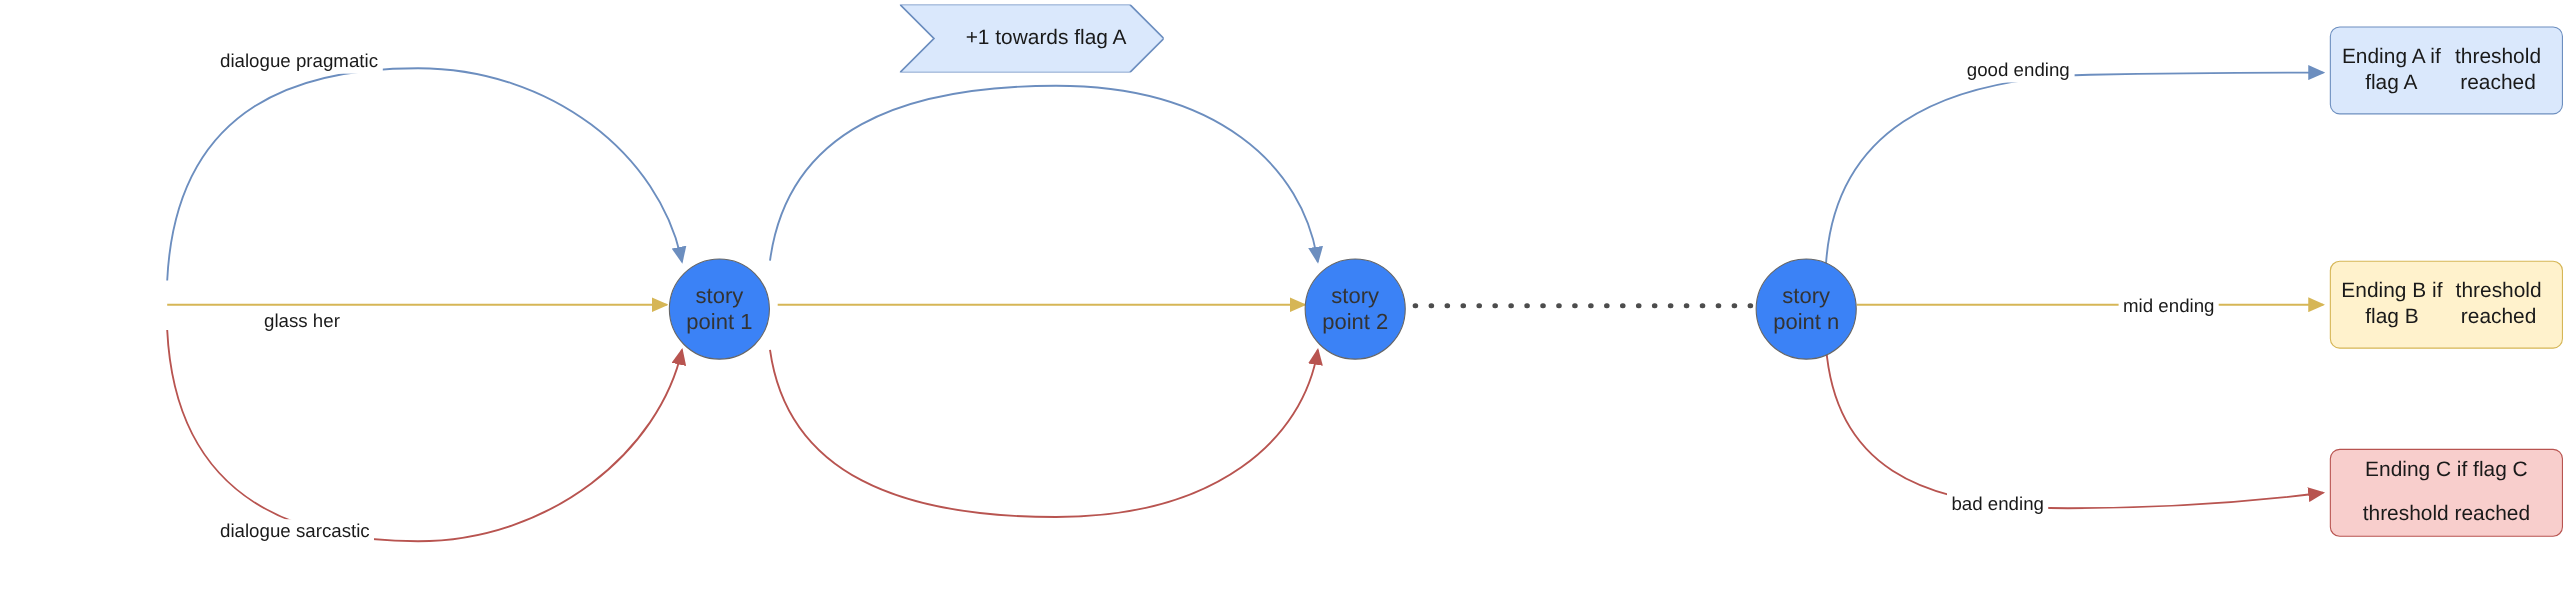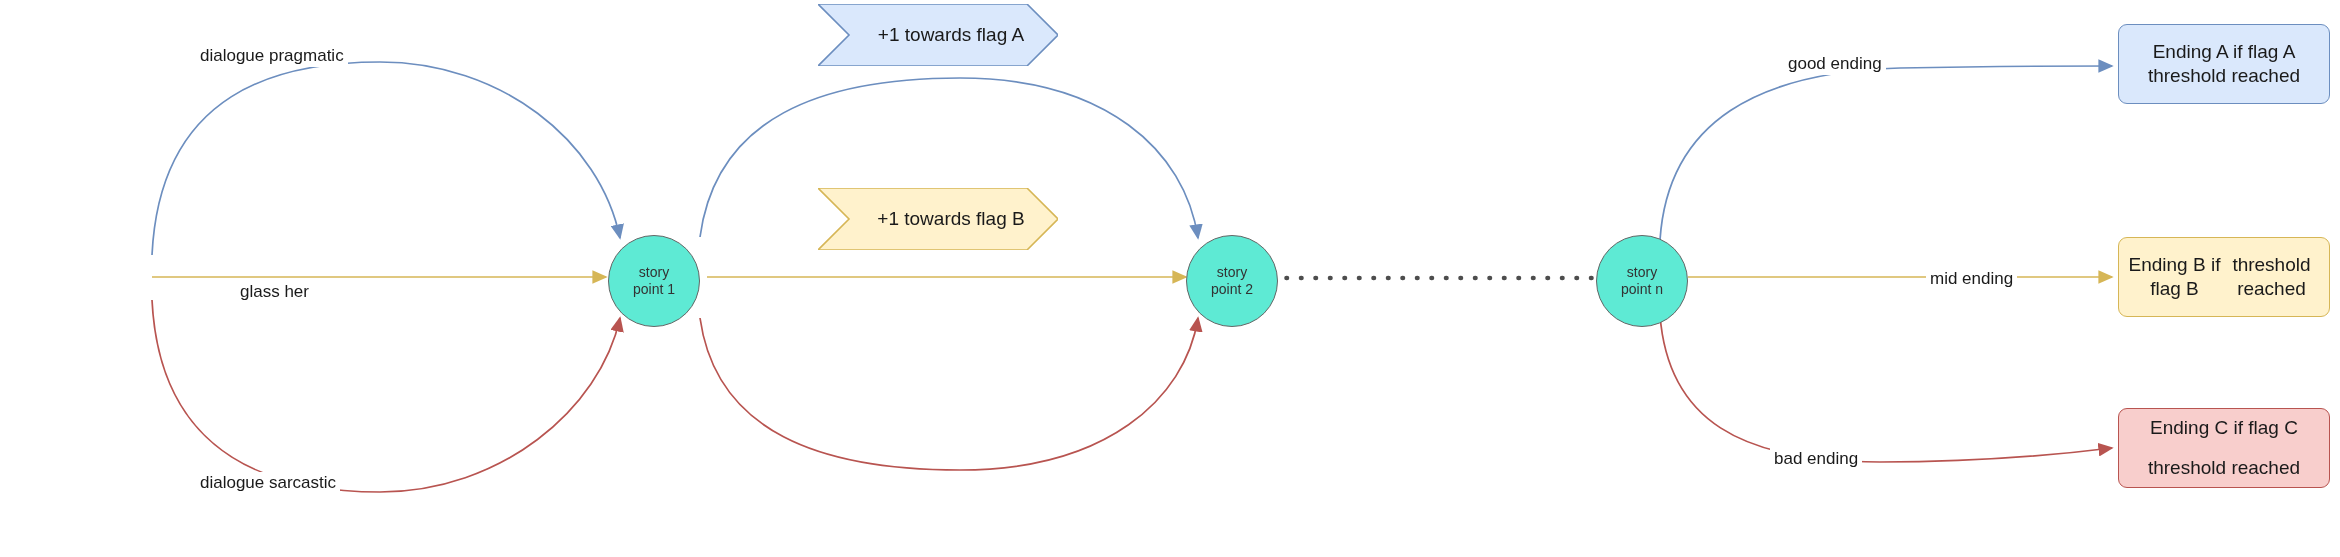--- a/index.html
+++ b/index.html
@@ -47,23 +47,23 @@
     padding: 2px 8px;
   }
   .rect-green  { background: #d5e8d4; border-color: #82b366; }
   .rect-blue   { background: #dae8fc; border-color: #6c8ebf; }
   .rect-yellow { background: #fff2cc; border-color: #d6b656; }
   .rect-red    { background: #f8cecc; border-color: #b85450; }
 
   
   .circle-node {
     border-radius: 50%;
-    background: #5eead4;
+    background: #3b82f6;
     border: 1.6px solid #666666;
-    font-size: 14px;
+    font-size: 20px;
     line-height: 1.2;
     color: #333333;
   }
   .circle-node span { display: block; }
 
   
   .chevron {
     position: absolute;
     box-sizing: border-box;
     display: flex;
@@ -134,45 +134,39 @@
     <path d="M 1660,315 C 1668,420 1740,462 1880,462 C 1990,462 2080,452 2112,448" fill="none" stroke="#b85450" stroke-width="1.7" marker-end="url(#arrow-red)"></path>
   </svg>
 
   <div class="chevron" style="left:818px; top:4px; width:240px; height:62px;">
     <svg class="chev-svg" width="240" height="62" viewBox="0 0 240 62" xmlns="http://www.w3.org/2000/svg">
       <path d="M 0,0 L 209,0 L 240,31 L 209,62 L 0,62 L 31,31 z" fill="#dae8fc" stroke="#6c8ebf" stroke-width="1.6"></path>
     </svg>
     <span class="chev-label">+1 towards flag A</span>
   </div>
 
-  <div class="chevron" style="left:818px; top:188px; width:240px; height:62px;">
-    <svg class="chev-svg" width="240" height="62" viewBox="0 0 240 62" xmlns="http://www.w3.org/2000/svg">
-      <path d="M 0,0 L 209,0 L 240,31 L 209,62 L 0,62 L 31,31 z" fill="#fff2cc" stroke="#d6b656" stroke-width="1.6"></path>
-    </svg>
-    <span class="chev-label">+1 towards flag B</span>
-  </div>
 
 
 
   <div class="node circle-node" style="left:608px; top:235px; width:92px; height:92px; flex-direction:column;">
     <span>story</span>
     <span>point 1</span>
   </div>
 
   <div class="node circle-node" style="left:1186px; top:235px; width:92px; height:92px; flex-direction:column;">
     <span>story</span>
     <span>point 2</span>
   </div>
 
   <div class="node circle-node" style="left:1596px; top:235px; width:92px; height:92px; flex-direction:column;">
     <span>story</span>
     <span>point n</span>
   </div>
 
-  <div class="node rect-node rect-blue" style="left:2118px; top:24px; width:212px; height:80px; flex-direction:column;">
+  <div class="node rect-node rect-blue" style="left:2118px; top:24px; width:212px; height:80px; ">
     <span>Ending A if flag A</span>
     <span>threshold reached</span>
   </div>
 
   <div class="node rect-node rect-yellow" style="left:2118px; top:237px; width:212px; height:80px; flex-direction:row;">
     <span>Ending B if flag B</span>
     <span>threshold reached</span>
   </div>
 
   <div class="node rect-node rect-red" style="left:2118px; top:408px; width:212px; height:80px; flex-direction:column;gap:16px;">

